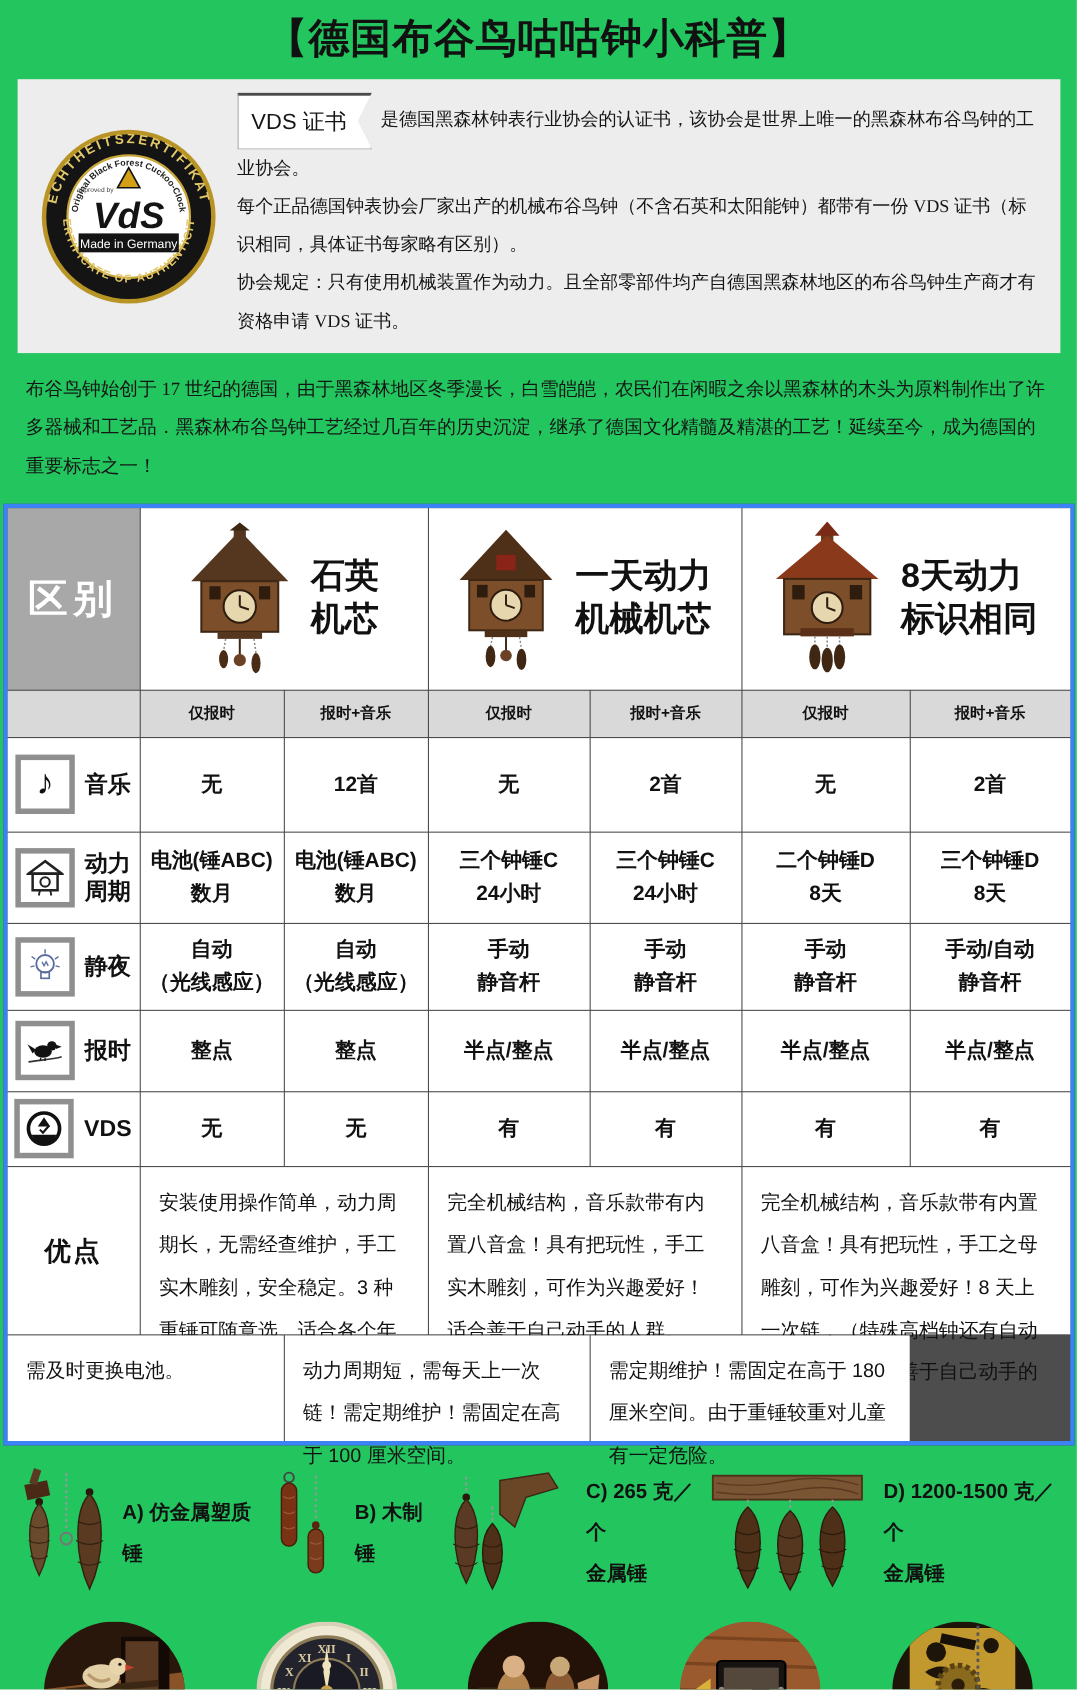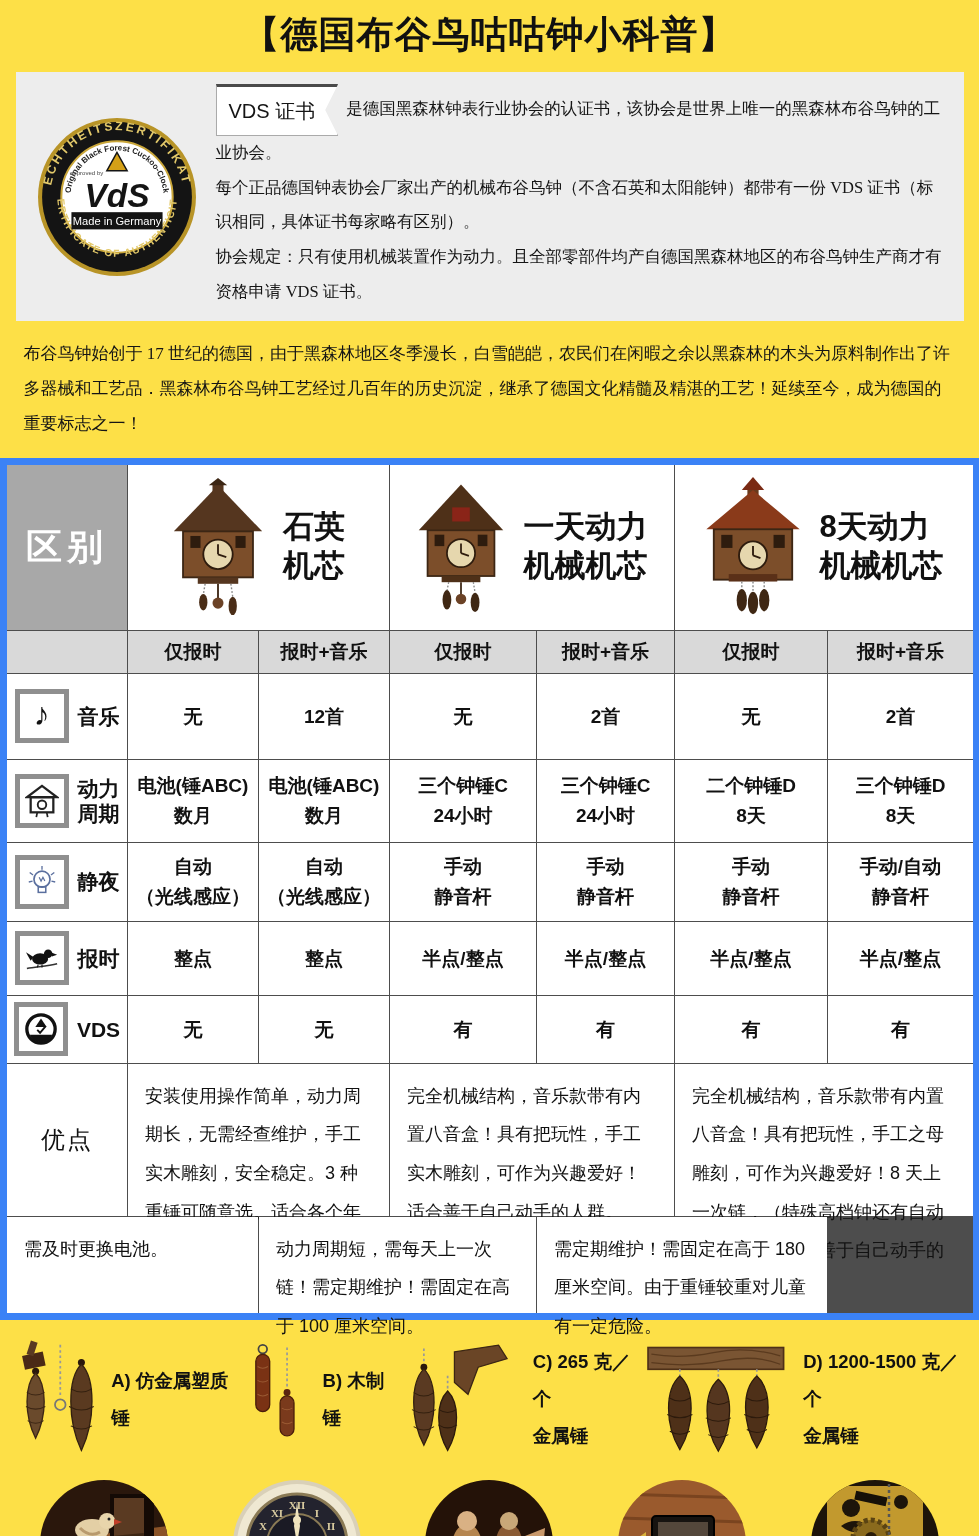--- a/index.html
+++ b/index.html
@@ -1,49 +1,49 @@
 <!DOCTYPE html>
 <html><head>
 <meta charset="utf-8">
 <style>
   html,body{margin:0;padding:0;background:#fff;}
-  .page{position:relative;width:979px;height:1536px;margin:0 auto;background:#fde047;overflow:hidden;
+  .page{position:relative;width:979px;height:1536px;margin:0 auto;background:#22c55e;overflow:hidden;
         font-family:"Liberation Sans",sans-serif;color:#111;}
   
   .title{padding-top:10px;text-align:center;font-size:37px;font-weight:bold;letter-spacing:1px;}
   
   .vds-box{width:948px;box-sizing:border-box;margin:12px auto 0;background:#ededed;
            display:flex;align-items:center;gap:18px;padding:12px 20px;}
   .badge-wrap{flex:0 0 162px;display:flex;justify-content:center;}
   .vds-text{flex:1;font-family:"Liberation Serif",serif;font-size:16.5px;line-height:2.1;color:#151515;}
   .vds-tag{display:inline-block;background:#fff;border:1px solid #aaa;border-top:3px solid #4a4a4a;
            font-family:"Liberation Sans",sans-serif;font-weight:normal;font-size:20px;
            padding:3px 22px 3px 12px;margin-right:8px;vertical-align:middle;
            clip-path:polygon(0 0,100% 0,calc(100% - 13px) 50%,100% 100%,0 100%);
            box-shadow:2px 2px 3px rgba(0,0,0,.25);}
   .vds-line{margin:0;}
   
   .intro{width:932px;margin:16px auto 0;font-family:"Liberation Serif",serif;
          font-size:17px;line-height:2.05;color:#151515;}
   
   .tbl{display:grid;grid-template-columns:120px 130px 130px 146px 137px 152px 145px;
        grid-template-rows:165px 42px 85px 82px 78px 73px 67px 152px 96px;
-       gap:1px;background:#4d4d4d;border:7px solid #3b82f6;width:fit-content;margin:16px auto 0;}
+       gap:1px;background:#4d4d4d;border:4px solid #3b82f6;width:fit-content;margin:16px auto 0;}
   .c{background:#fff;display:flex;align-items:center;justify-content:center;text-align:center;box-sizing:border-box;}
   .corner{background:#a8a8a8;color:#fff;font-size:36px;font-weight:bold;letter-spacing:5px;}
   .g{grid-column:span 2;gap:19px;overflow:hidden;}
   .gname{font-size:31px;font-weight:bold;text-align:left;white-space:pre-line;line-height:1.25;}
-  .sub{background:#d9d9d9;font-weight:bold;font-size:19px;}
+  .sub{background:#d9d9d9;font-weight:bold;font-size:14px;}
   .rlabel{gap:9px;font-weight:bold;font-size:21px;}
   .rlabel .txt{white-space:pre-line;text-align:left;line-height:1.2;}
   .icon-box{width:44px;height:44px;border:5px solid #8f8f8f;background:#fff;
             display:flex;align-items:center;justify-content:center;flex:0 0 auto;}
   .note-glyph{font-size:32px;line-height:1;transform:translateY(-2px);}
   .data{font-weight:bold;font-size:19px;white-space:pre-line;line-height:1.55;}
-  .plabel{font-weight:normal;font-size:24px;letter-spacing:2px;}
+  .plabel{font-weight:bold;font-size:24px;letter-spacing:2px;}
   .para{display:block;padding:13px 17px;font-size:18px;line-height:2.15;text-align:left;}
   .s2{grid-column:span 2;}
   
   .weights{width:964px;box-sizing:border-box;margin:8px auto 0;height:142px;
            display:flex;align-items:center;justify-content:space-between;padding:0 10px;}
   .witem{display:flex;align-items:center;gap:10px;}
   .wlabel{font-size:18.5px;font-weight:bold;white-space:pre-line;line-height:2.0;text-align:left;}
   
   .features{width:972px;box-sizing:border-box;margin:10px auto 0;display:flex;justify-content:space-between;padding:0 4px;}
   .fitem{display:flex;flex-direction:column;align-items:center;width:193px;}
@@ -155,21 +155,21 @@
         <line x1="50" y1="84" x2="58" y2="87" stroke="#2e1c0e" stroke-width="2"></line>
         <rect x="24" y="104" width="52" height="8" fill="#5a3018"></rect>
         <line x1="38" y1="112" x2="38" y2="122" stroke="#888" stroke-width="1.5" stroke-dasharray="2,2"></line>
         <ellipse cx="38" cy="132" rx="5.5" ry="12" fill="#3f2713"></ellipse>
         <line x1="50" y1="112" x2="50" y2="124" stroke="#888" stroke-width="1.5" stroke-dasharray="2,2"></line>
         <ellipse cx="50" cy="135" rx="5.5" ry="12" fill="#3f2713"></ellipse>
         <line x1="62" y1="112" x2="62" y2="122" stroke="#888" stroke-width="1.5" stroke-dasharray="2,2"></line>
         <ellipse cx="62" cy="132" rx="5.5" ry="12" fill="#3f2713"></ellipse>
       </svg>
       <div class="gname">8天动力
-机械机芯</div>
+标识相同</div>
     </div>
 
     <div class="c sub"></div>
     <div class="c sub">仅报时</div>
     <div class="c sub">报时+音乐</div>
     <div class="c sub">仅报时</div>
     <div class="c sub">报时+音乐</div>
     <div class="c sub">仅报时</div>
     <div class="c sub">报时+音乐</div>
 

